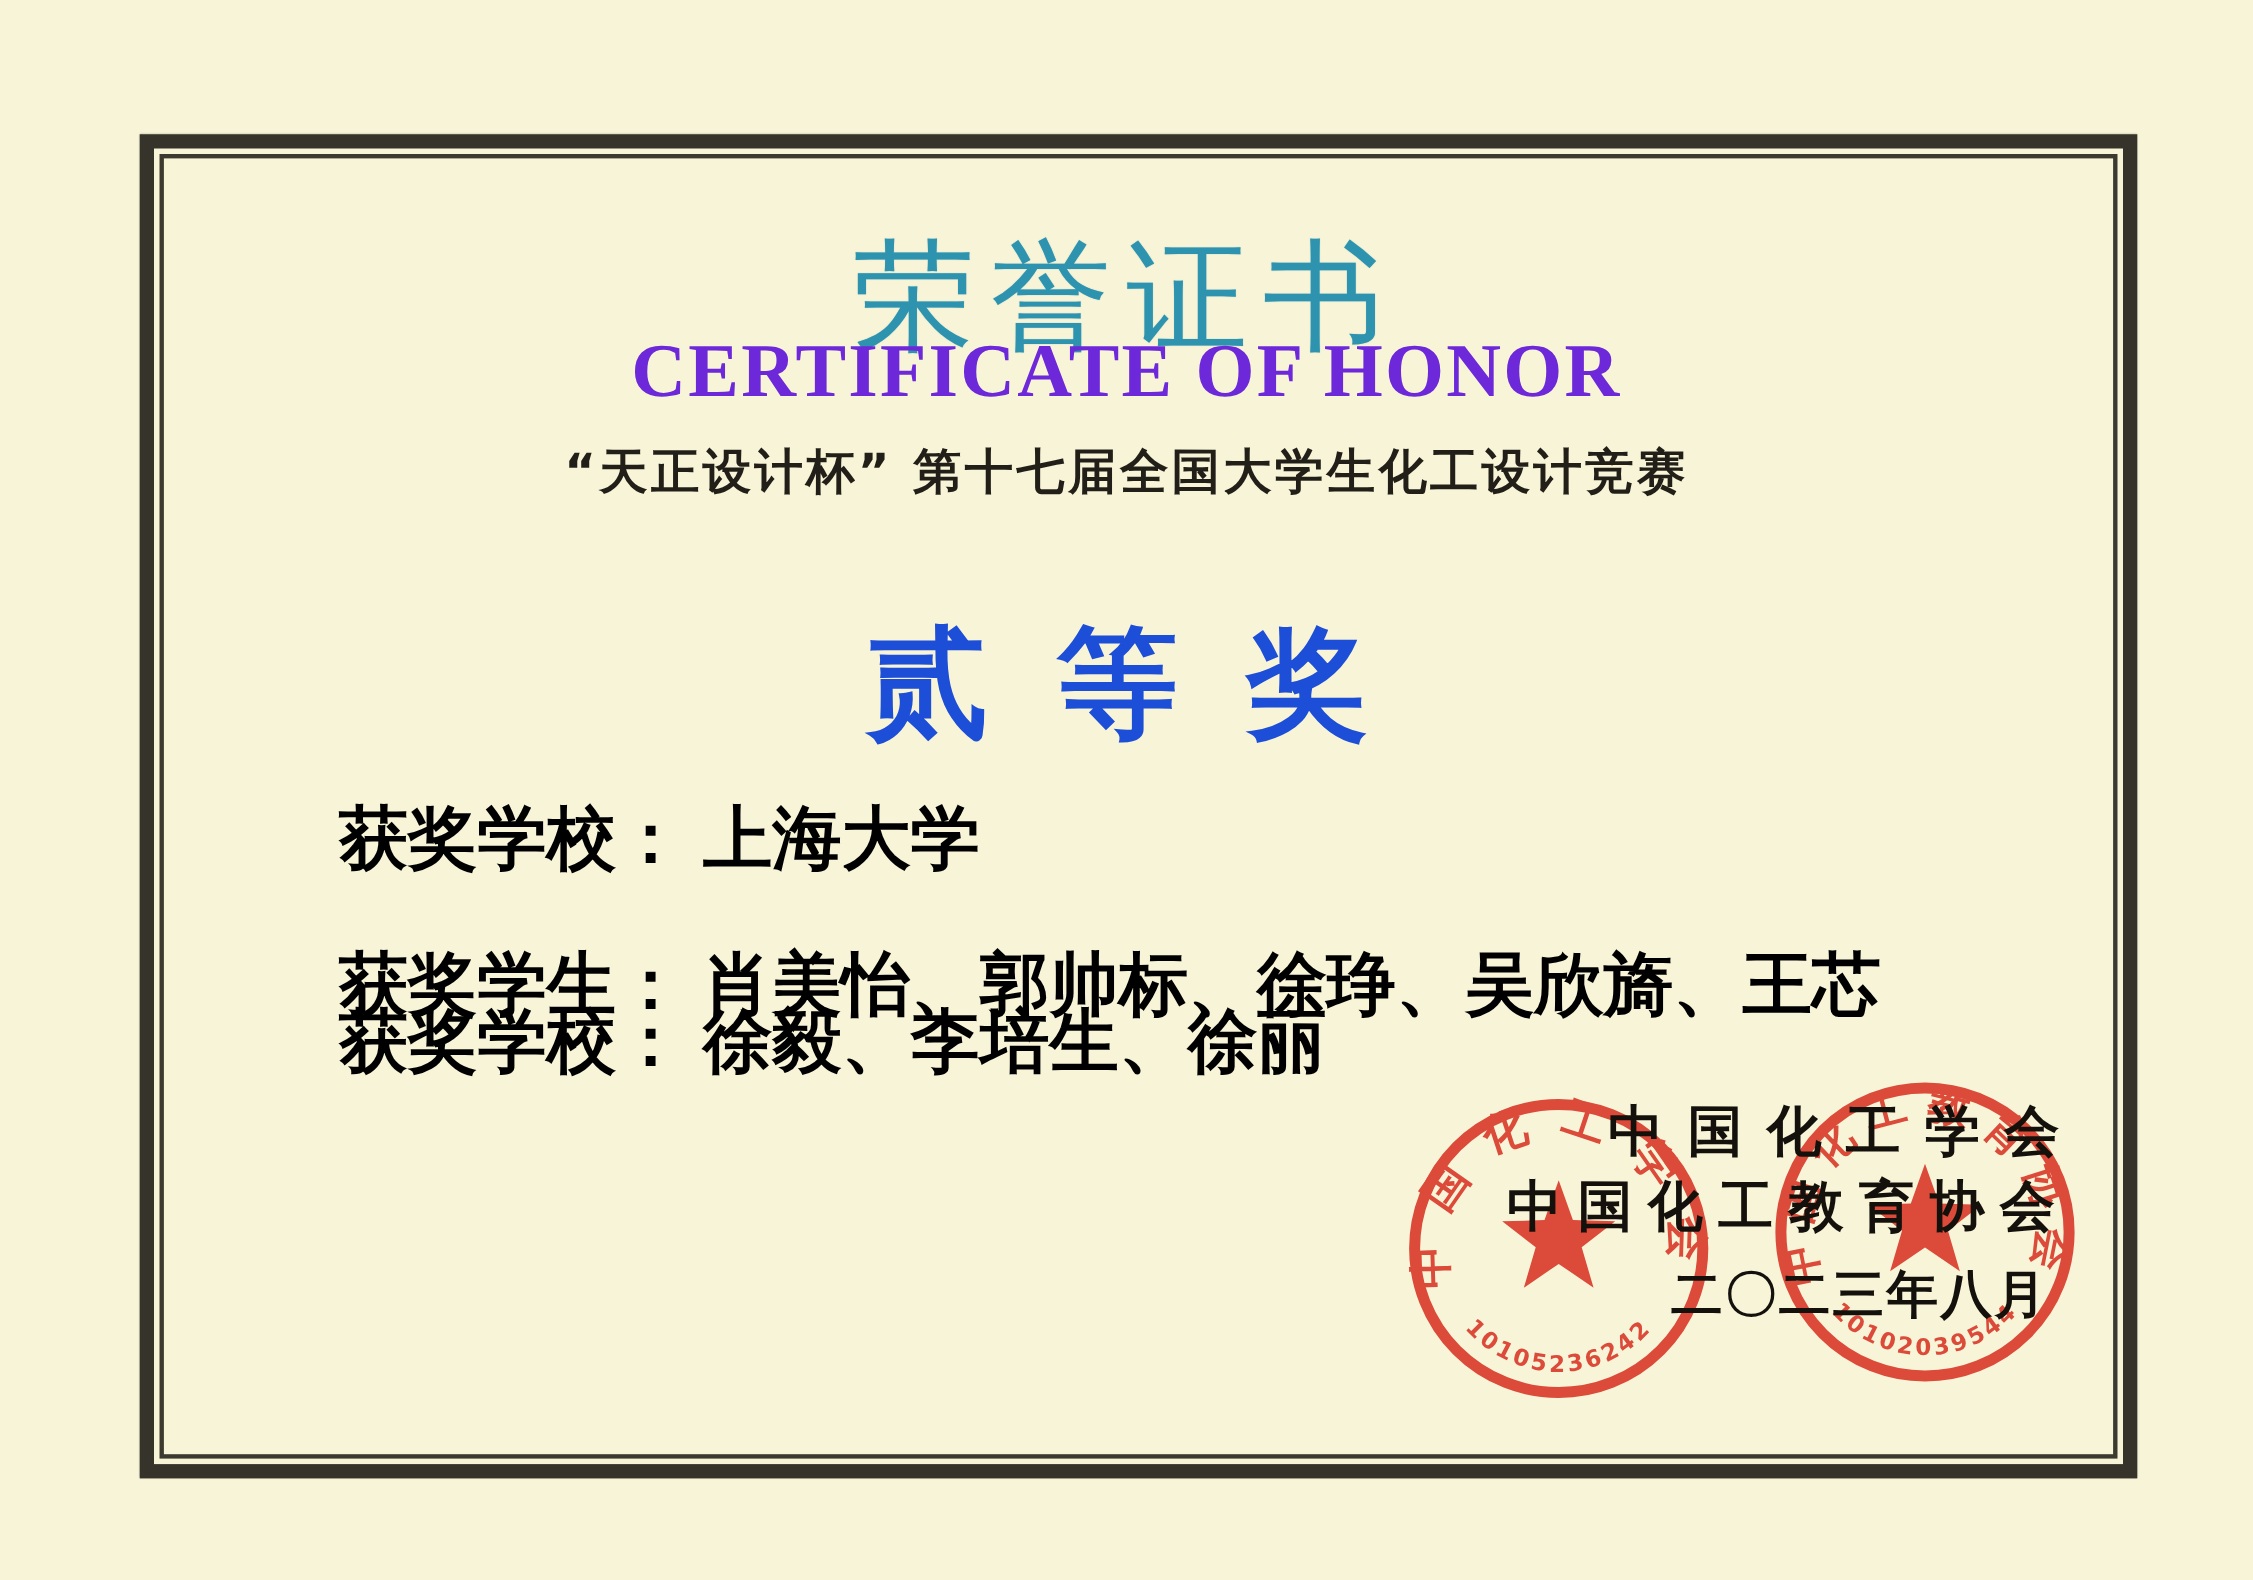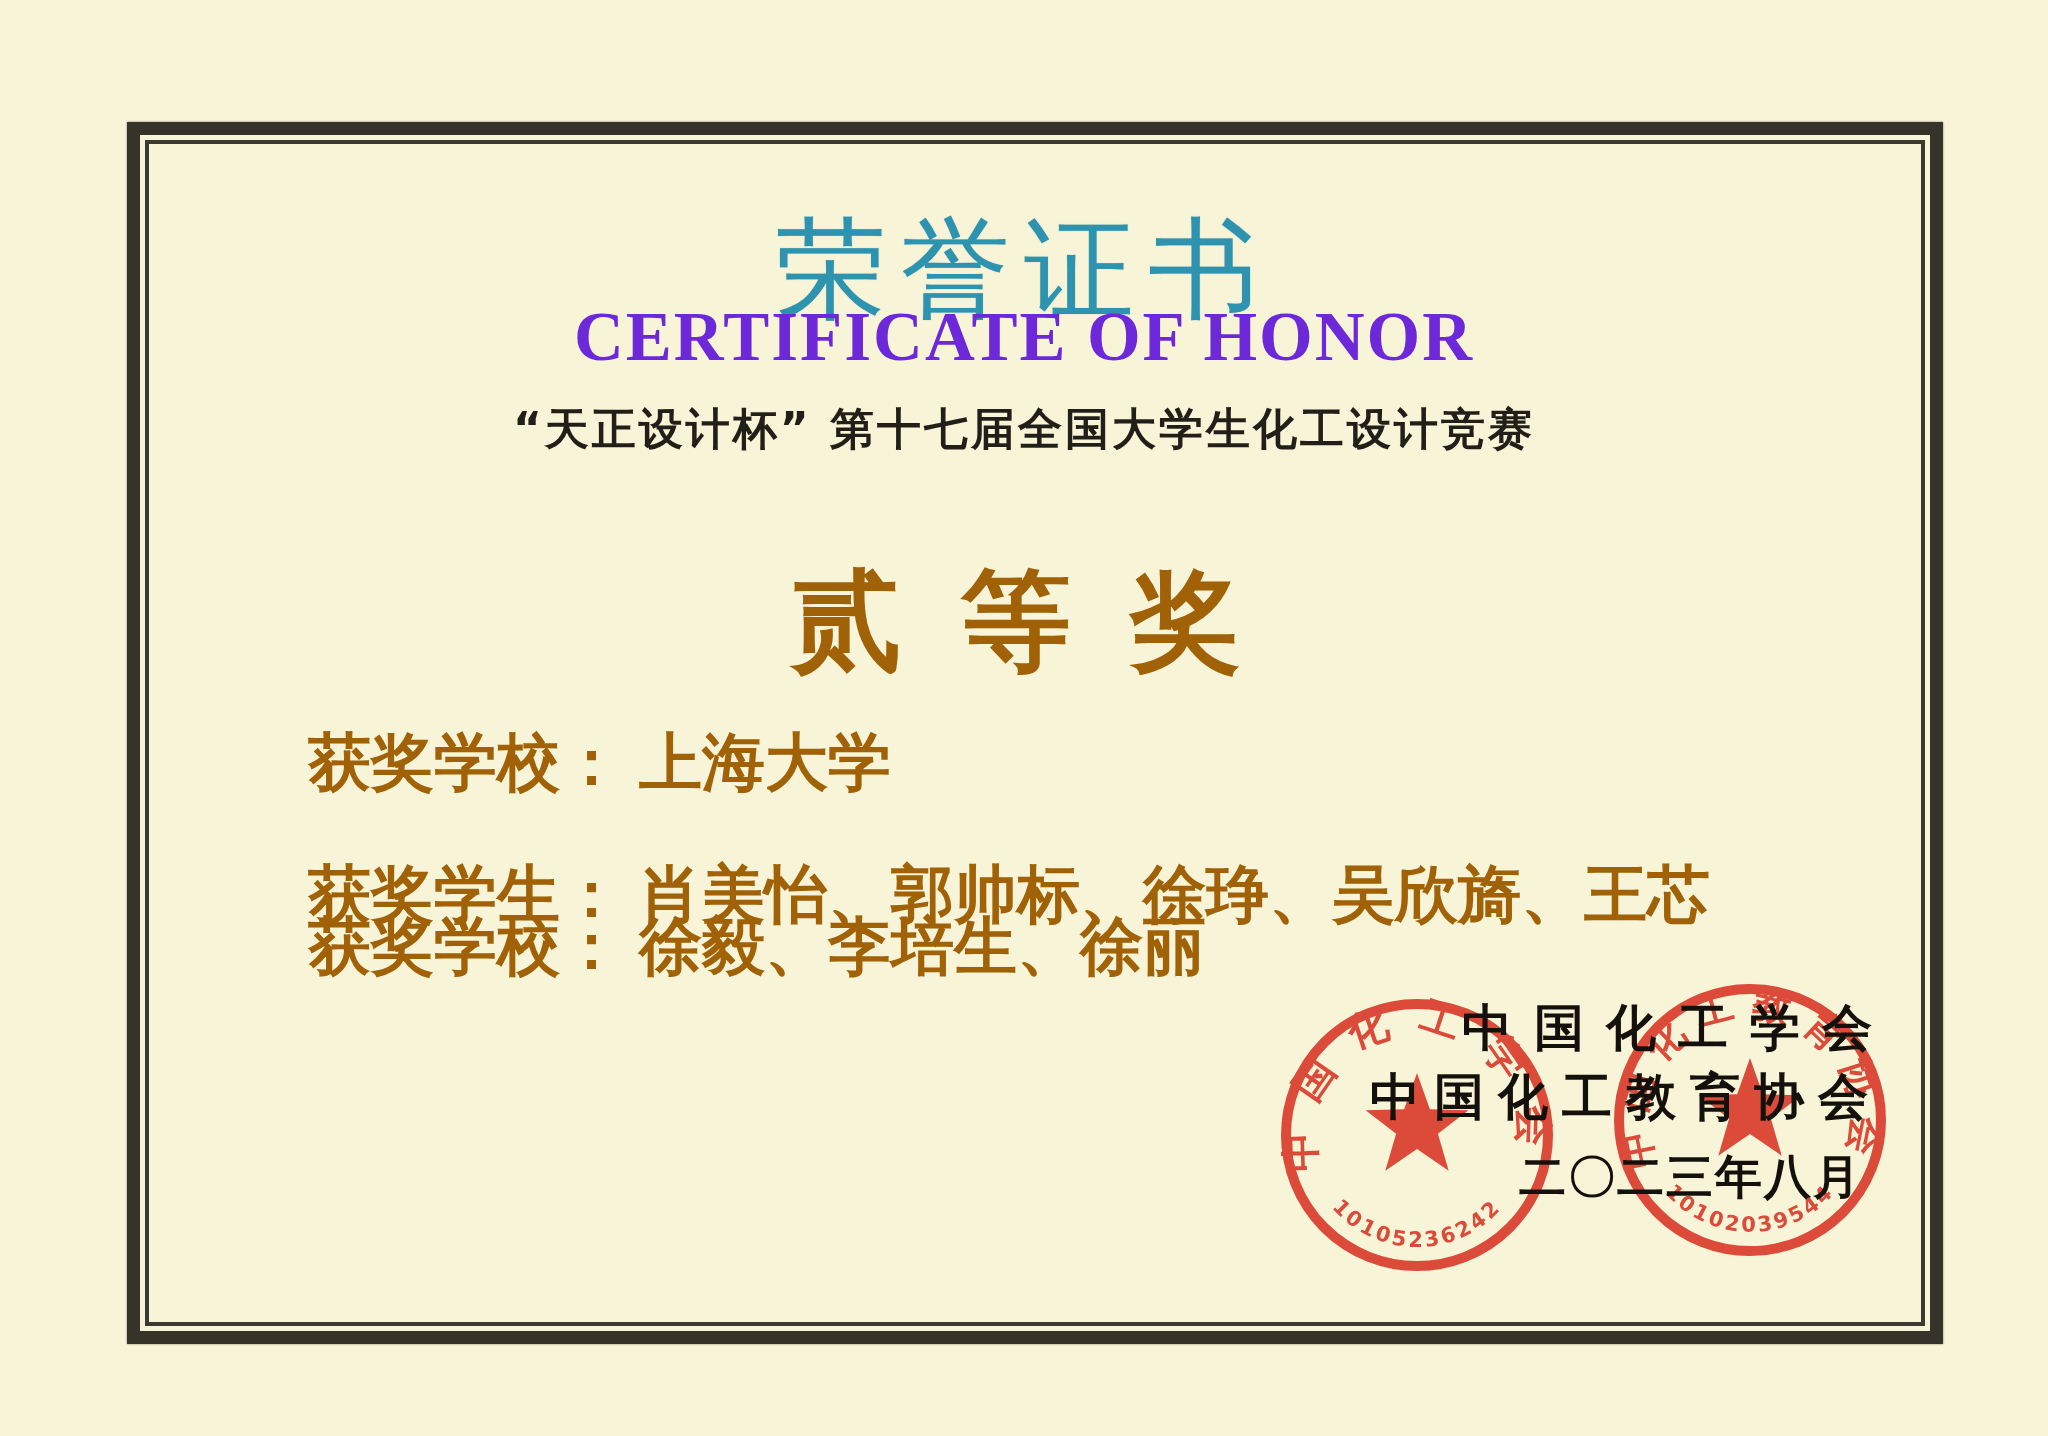--- a/index.html
+++ b/index.html
@@ -28,24 +28,24 @@
   .title-en{
     top:298px;font-size:69px;font-weight:bold;letter-spacing:2px;
     color:#6d28d9;font-family:Liberation Serif, serif;
   }
   .competition{
     top:400px;font-size:44px;font-weight:600;letter-spacing:3px;
     color:#221e18;font-family:"DejaVu Sans", sans-serif;
   }
   .award{
     top:548px;font-size:110px;font-weight:bold;letter-spacing:16px;
-    color:#a16207;font-family:Liberation Serif, serif;
+    color:#1d4ed8;font-family:Liberation Sans, sans-serif;
   }
   .field{
-    left:308px;font-size:63px;font-weight:600;color:#a16207;
+    left:308px;font-size:63px;font-weight:600;color:#000000;
     font-family:"DejaVu Serif", serif;
   }
   .field .flabel{display:inline-block;width:331px;}
   .field-1{top:720px;}
   .field-2{top:812px;margin-top:40px;}
   .field-3{top:904px;}
   .seal{position:absolute;width:300px;height:300px;opacity:.9;z-index:1;}
   .seal-left{left:1267px;top:985px;}
   .seal-right{left:1600px;top:970px;}
   .sig{

